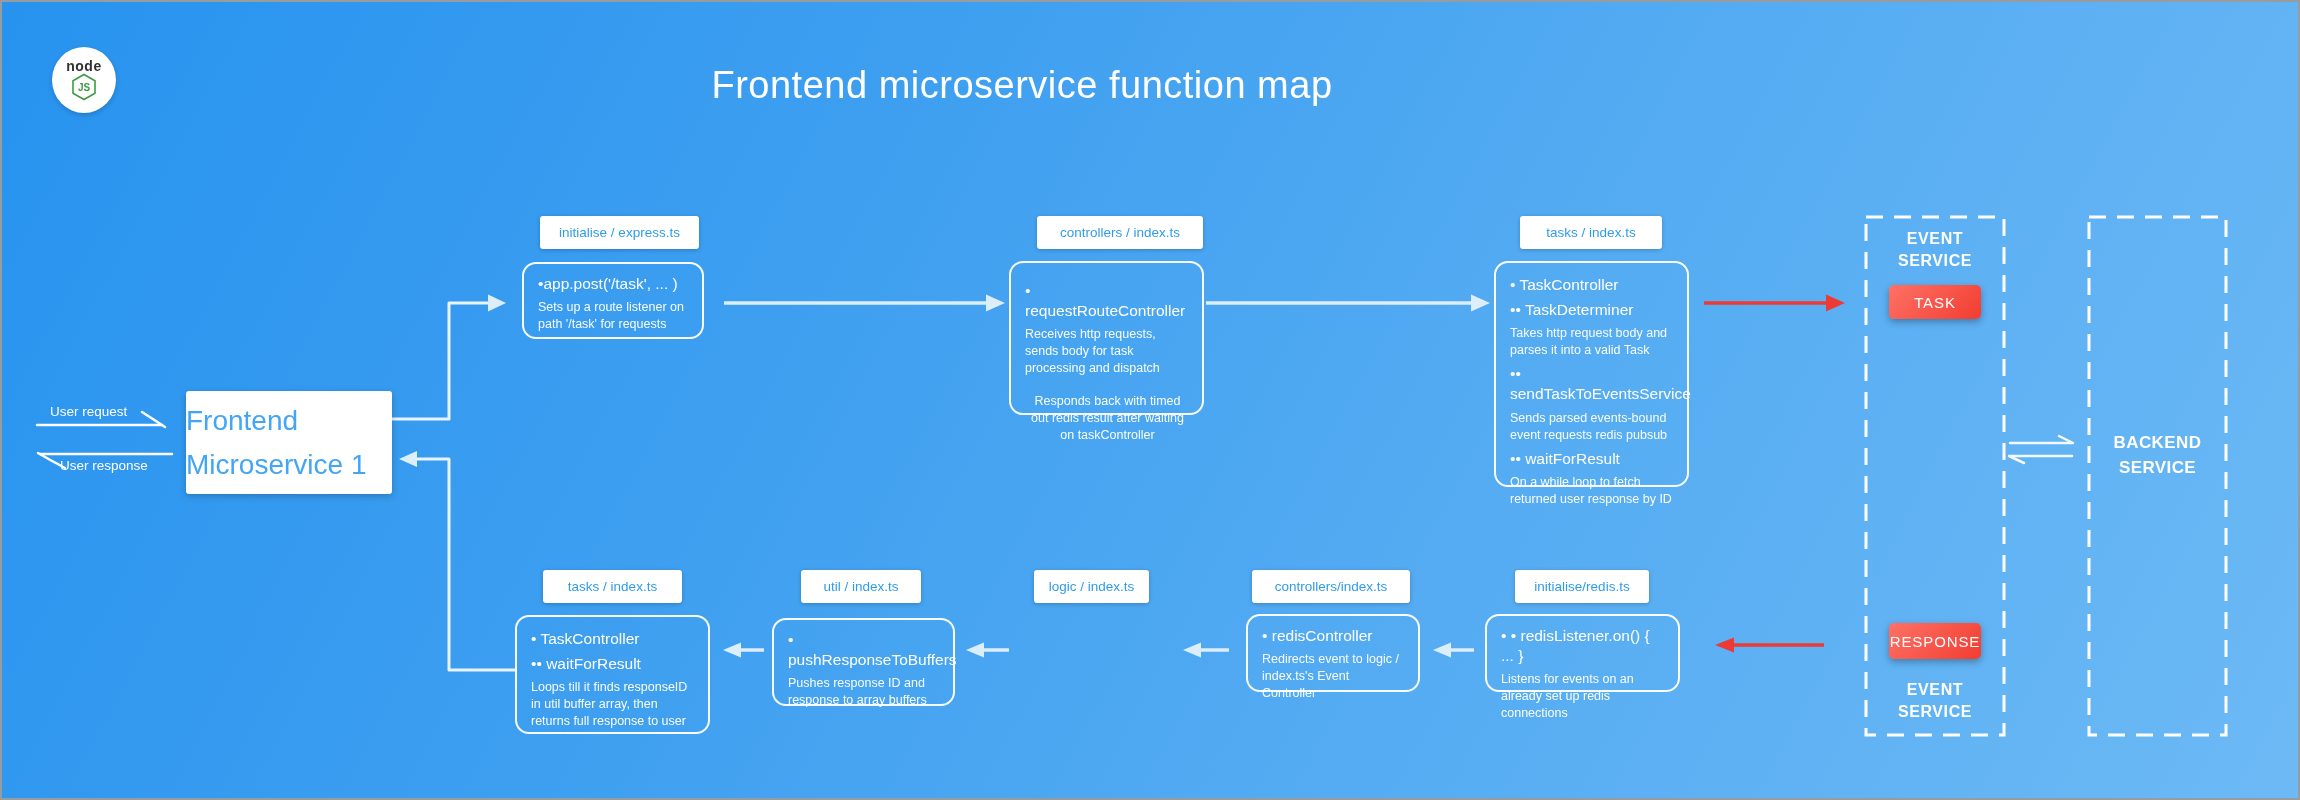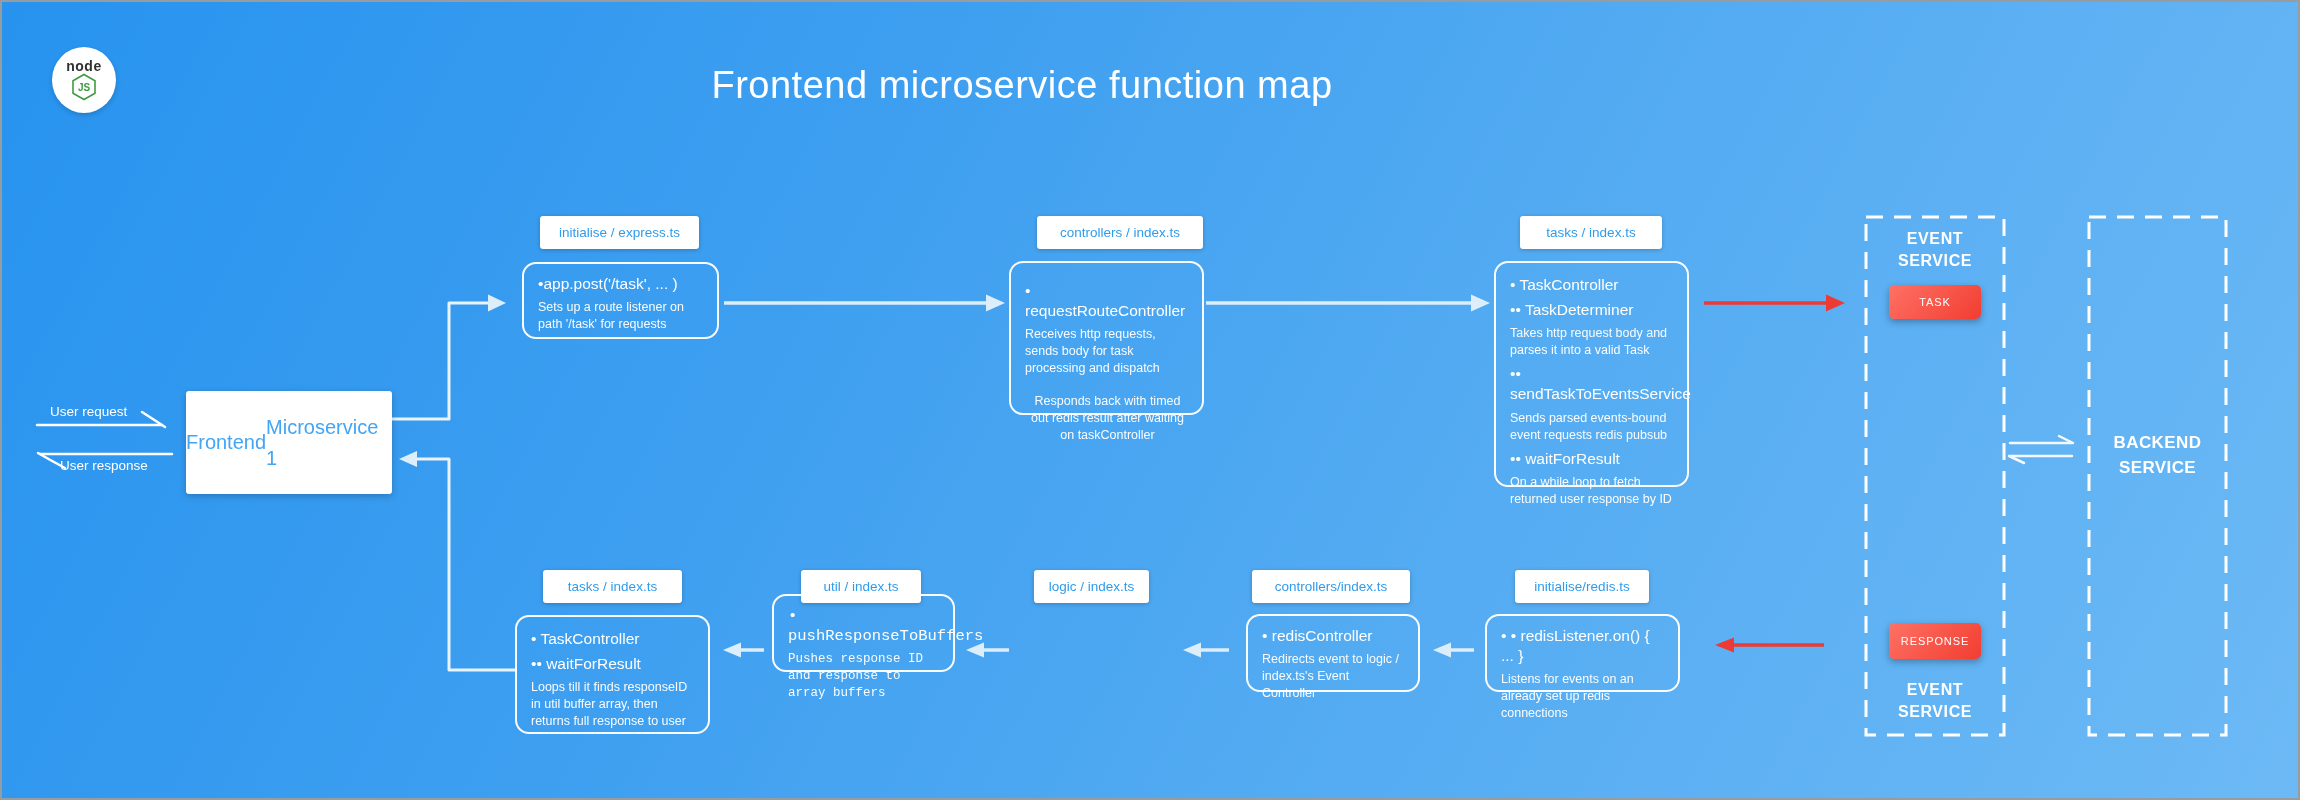--- a/index.html
+++ b/index.html
@@ -21,27 +21,27 @@
   .chip{height:33px;line-height:33px;background:#ffffff;color:#2f9ceb;font-size:13.5px;
         text-align:center;border-radius:3px;box-shadow:0 1px 4px rgba(0,0,0,.22);}
   
   .fnbox{border:2.5px solid rgba(255,255,255,.97);border-radius:14px;box-sizing:border-box;
          padding:10px 12px 8px 14px;}
   .fn{font-size:15.5px;line-height:1.3;margin-top:5px;}
   .desc{font-size:12.5px;line-height:1.36;margin-top:5px;opacity:.97;}
   .desc.gap{margin-top:16px;text-align:center;}
   
   .febox{left:184px;top:389px;width:206px;height:103px;background:#ffffff;border-radius:3px;
-         box-shadow:0 2px 7px rgba(0,0,0,.22);display:flex;flex-direction:row;
-         align-items:center;justify-content:center;color:#42a5f5;font-size:20px;line-height:1.55;}
+         box-shadow:0 2px 7px rgba(0,0,0,.22);display:flex;flex-direction:column;
+         justify-content:center;color:#42a5f5;font-size:28px;line-height:1.55;}
   .userlabel{font-size:13.5px;}
   
   .svclabel{width:138px;text-align:center;font-size:16px;font-weight:bold;letter-spacing:.6px;line-height:1.35;}
   .backendlabel{width:137px;text-align:center;font-size:17px;font-weight:bold;letter-spacing:.4px;line-height:1.45;}
-  .badge{display:flex;align-items:center;justify-content:center;font-size:11px;letter-spacing:.9px;
+  .badge{display:flex;align-items:center;justify-content:center;font-size:15px;letter-spacing:.9px;
          color:#fff;border-radius:5px;background:linear-gradient(135deg,#ff7165 0%,#f23d31 100%);
          box-shadow:0 3px 7px rgba(0,0,0,.3);}
   svg.overlay{position:absolute;left:0;top:0;pointer-events:none;}
   .ln{stroke:#e9f3fc;stroke-width:3;fill:none;stroke-linejoin:round;}
   .ar{stroke:#ddeefb;stroke-width:3.5;fill:none;}
   .ah{fill:#ddeefb;stroke:none;}
   .red{stroke:#ee3a34;}
   .redh{fill:#ee3a34;stroke:none;}
   .hand{stroke:#ffffff;stroke-width:2.5;fill:none;stroke-linecap:round;}
   .eq{stroke:#f3f9ff;stroke-width:2.5;fill:none;stroke-linecap:round;}
@@ -109,21 +109,21 @@
 
   <div class="abs febox">
     <div>Frontend</div>
     <div>Microservice 1</div>
   </div>
 
   <div class="abs chip" style="left:538px;top:214px;width:159px;">initialise / express.ts</div>
   <div class="abs chip" style="left:1021px;top:214px;width:166px;margin-left:14px;">controllers / index.ts</div>
   <div class="abs chip" style="left:1518px;top:214px;width:142px;">tasks / index.ts</div>
 
-  <div class="abs fnbox" style="left:520px;top:260px;width:197px;height:77px;">
+  <div class="abs fnbox" style="left:520px;top:260px;width:182px;height:77px;">
     <div class="fn" style="margin-top:0;">•app.post('/task', ... )</div>
     <div class="desc">Sets up a route listener on path '/task' for requests</div>
   </div>
 
   <div class="abs fnbox" style="left:1007px;top:259px;width:195px;height:154px;">
     <div class="fn" style="margin-top:8px;">• requestRouteController</div>
     <div class="desc">Receives http requests, sends body for task processing and dispatch</div>
     <div class="desc gap">Responds back with timed out redis result after waiting on taskController</div>
   </div>
 
@@ -142,21 +142,21 @@
   <div class="abs chip" style="left:1032px;top:568px;width:115px;">logic / index.ts</div>
   <div class="abs chip" style="left:1250px;top:568px;width:158px;">controllers/index.ts</div>
   <div class="abs chip" style="left:1513px;top:568px;width:134px;">initialise/redis.ts</div>
 
   <div class="abs fnbox" style="left:513px;top:613px;width:195px;height:119px;">
     <div class="fn" style="margin-top:2px;">• TaskController</div>
     <div class="fn">•• waitForResult</div>
     <div class="desc">Loops till it finds responseID in util buffer array, then returns full response to user</div>
   </div>
 
-  <div class="abs fnbox" style="left:770px;top:592px;width:183px;height:78px;font-family:Liberation Mono, monospace;">
+  <div class="abs fnbox" style="left:770px;top:616px;width:183px;height:88px;">
     <div class="fn" style="margin-top:0;">• pushResponseToBuffers</div>
     <div class="desc">Pushes response ID and response to array buffers</div>
   </div>
 
 
   <div class="abs fnbox" style="left:1244px;top:612px;width:174px;height:78px;">
     <div class="fn" style="margin-top:0;">• redisController</div>
     <div class="desc">Redirects event to logic / index.ts's Event Controller</div>
   </div>
 

